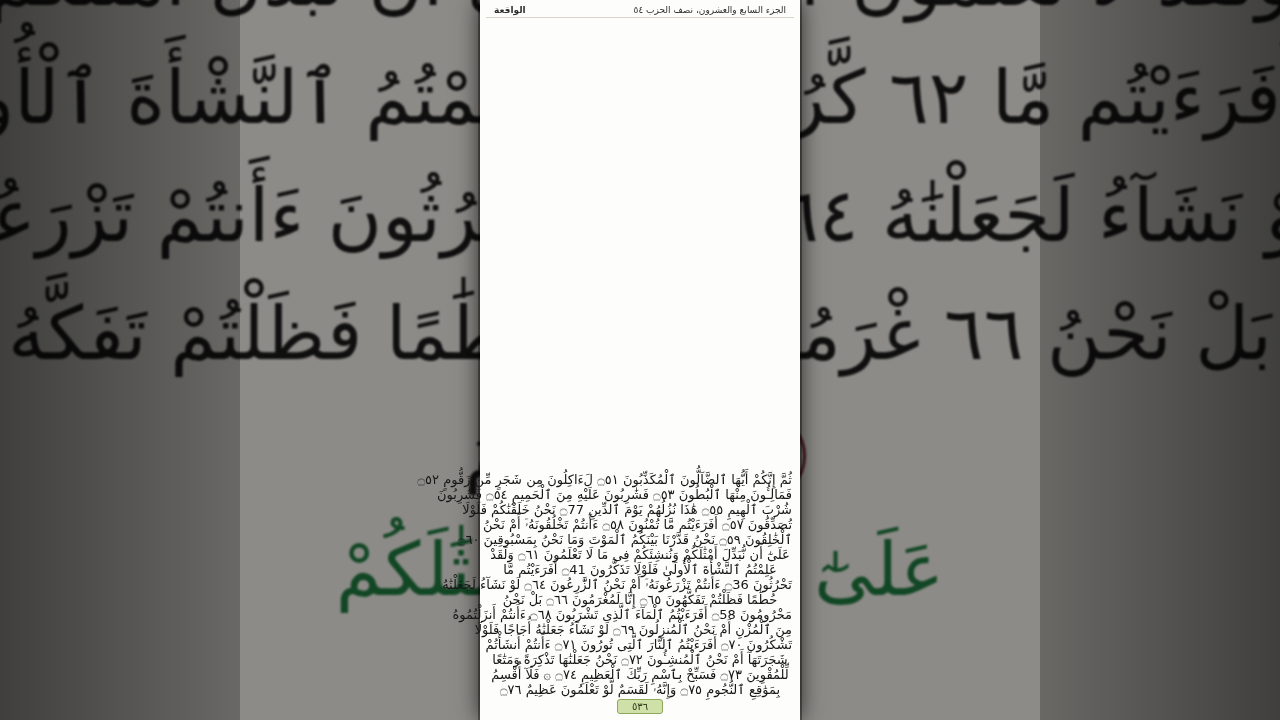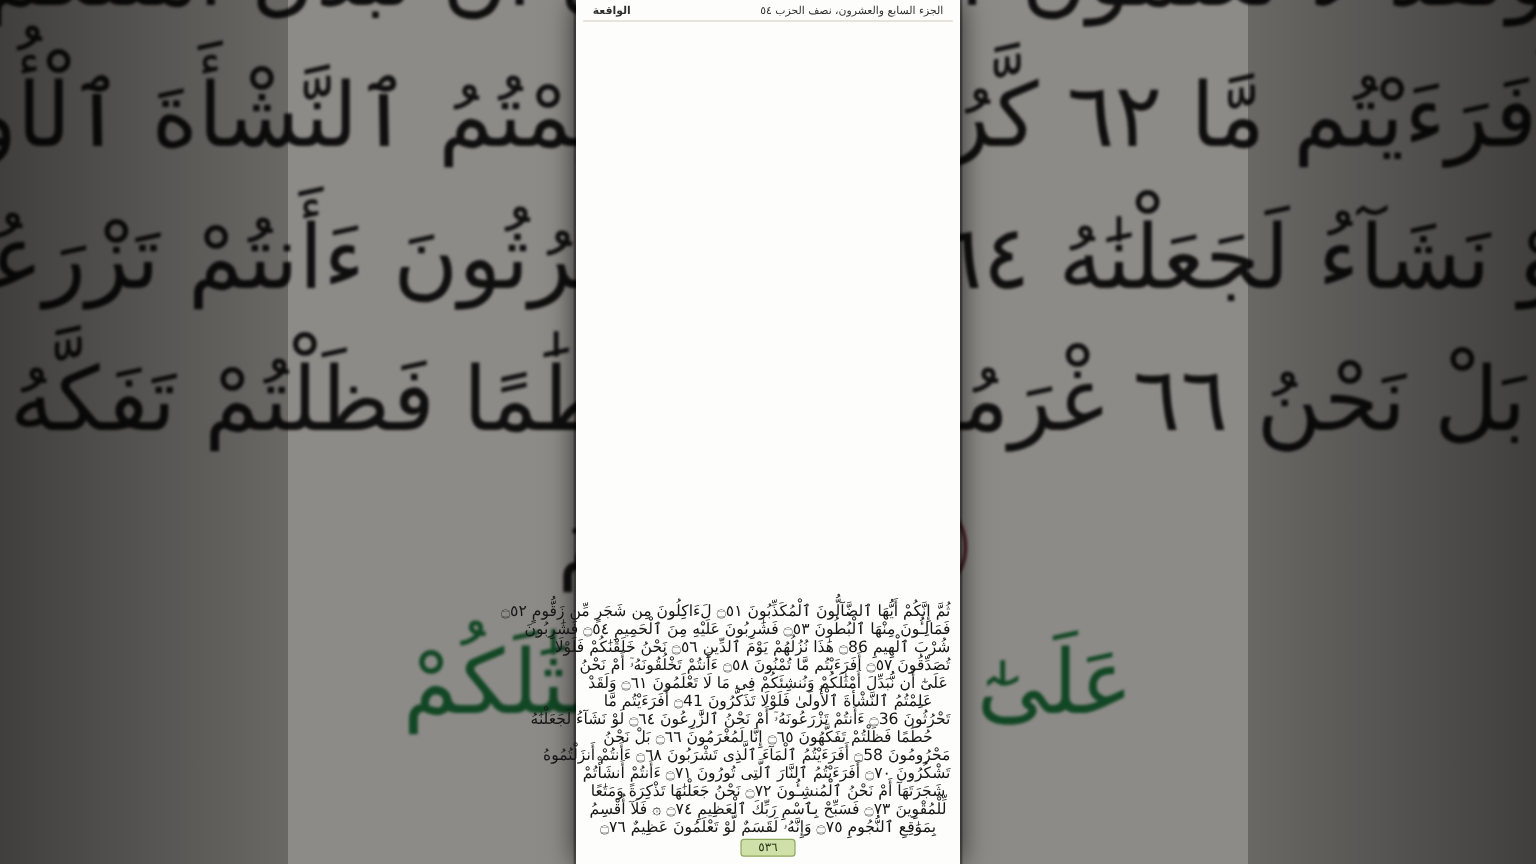--- a/index.html
+++ b/index.html
@@ -192,27 +192,29 @@
   <div class="page">
 
     <div class="page-header">
       <span class="surah">الواقعة</span>
       <span class="juz">الجزء السابع والعشرون، نصف الحزب ٥٤</span>
     </div>
 
     <div class="page-body">
       <div class="q-line">ثُمَّ إِنَّكُمْ أَيُّهَا ٱلضَّآلُّونَ ٱلْمُكَذِّبُونَ ۝٥١ لَءَاكِلُونَ مِن شَجَرٍ مِّن زَقُّومٍ ۝٥٢</div>
       <div class="q-line">فَمَالِـُٔونَ مِنْهَا ٱلْبُطُونَ ۝٥٣ فَشَٰرِبُونَ عَلَيْهِ مِنَ ٱلْحَمِيمِ ۝٥٤ فَشَٰرِبُونَ</div>
-      <div class="q-line">شُرْبَ ٱلْهِيمِ ۝86 هَٰذَا نُزُلُهُمْ يَوْمَ ٱلدِّينِ ۝٥٦ نَحْنُ خَلَقْنَٰكُمْ فَلَوْلَا</div>
+      <div class="q-line">شُرْبَ ٱلْهِيمِ ۝٥٥ هَٰذَا نُزُلُهُمْ يَوْمَ ٱلدِّينِ ۝77 نَحْنُ خَلَقْنَٰكُمْ فَلَوْلَا</div>
       <div class="q-line">تُصَدِّقُونَ ۝٥٧ أَفَرَءَيْتُم مَّا تُمْنُونَ ۝٥٨ ءَأَنتُمْ تَخْلُقُونَهُۥٓ أَمْ نَحْنُ</div>
+      <div class="q-line">ٱلْخَٰلِقُونَ ۝٥٩ نَحْنُ قَدَّرْنَا بَيْنَكُمُ ٱلْمَوْتَ وَمَا نَحْنُ بِمَسْبُوقِينَ ۝٦٠</div>
       <div class="q-line">عَلَىٰٓ أَن نُّبَدِّلَ أَمْثَٰلَكُمْ وَنُنشِئَكُمْ فِى مَا لَا تَعْلَمُونَ ۝٦١ وَلَقَدْ</div>
       <div class="q-line">عَلِمْتُمُ ٱلنَّشْأَةَ ٱلْأُولَىٰ فَلَوْلَا تَذَكَّرُونَ ۝41 أَفَرَءَيْتُم مَّا</div>
       <div class="q-line">تَحْرُثُونَ ۝36 ءَأَنتُمْ تَزْرَعُونَهُۥٓ أَمْ نَحْنُ ٱلزَّٰرِعُونَ ۝٦٤ لَوْ نَشَآءُ لَجَعَلْنَٰهُ</div>
       <div class="q-line">حُطَٰمًا فَظَلْتُمْ تَفَكَّهُونَ ۝٦٥ إِنَّا لَمُغْرَمُونَ ۝٦٦ بَلْ نَحْنُ</div>
       <div class="q-line">مَحْرُومُونَ ۝58 أَفَرَءَيْتُمُ ٱلْمَآءَ ٱلَّذِى تَشْرَبُونَ ۝٦٨ ءَأَنتُمْ أَنزَلْتُمُوهُ</div>
+      <div class="q-line">مِنَ ٱلْمُزْنِ أَمْ نَحْنُ ٱلْمُنزِلُونَ ۝٦٩ لَوْ نَشَآءُ جَعَلْنَٰهُ أُجَاجًا فَلَوْلَا</div>
       <div class="q-line">تَشْكُرُونَ ۝٧٠ أَفَرَءَيْتُمُ ٱلنَّارَ ٱلَّتِى تُورُونَ ۝٧١ ءَأَنتُمْ أَنشَأْتُمْ</div>
       <div class="q-line">شَجَرَتَهَآ أَمْ نَحْنُ ٱلْمُنشِـُٔونَ ۝٧٢ نَحْنُ جَعَلْنَٰهَا تَذْكِرَةً وَمَتَٰعًا</div>
       <div class="q-line">لِّلْمُقْوِينَ ۝٧٣ فَسَبِّحْ بِٱسْمِ رَبِّكَ ٱلْعَظِيمِ ۝٧٤ ۞ فَلَآ أُقْسِمُ</div>
       <div class="q-line">بِمَوَٰقِعِ ٱلنُّجُومِ ۝٧٥ وَإِنَّهُۥ لَقَسَمٌ لَّوْ تَعْلَمُونَ عَظِيمٌ ۝٧٦</div>
     </div>
 
     <div class="page-footer">
       <span class="page-number">٥٣٦</span>
     </div>
 

